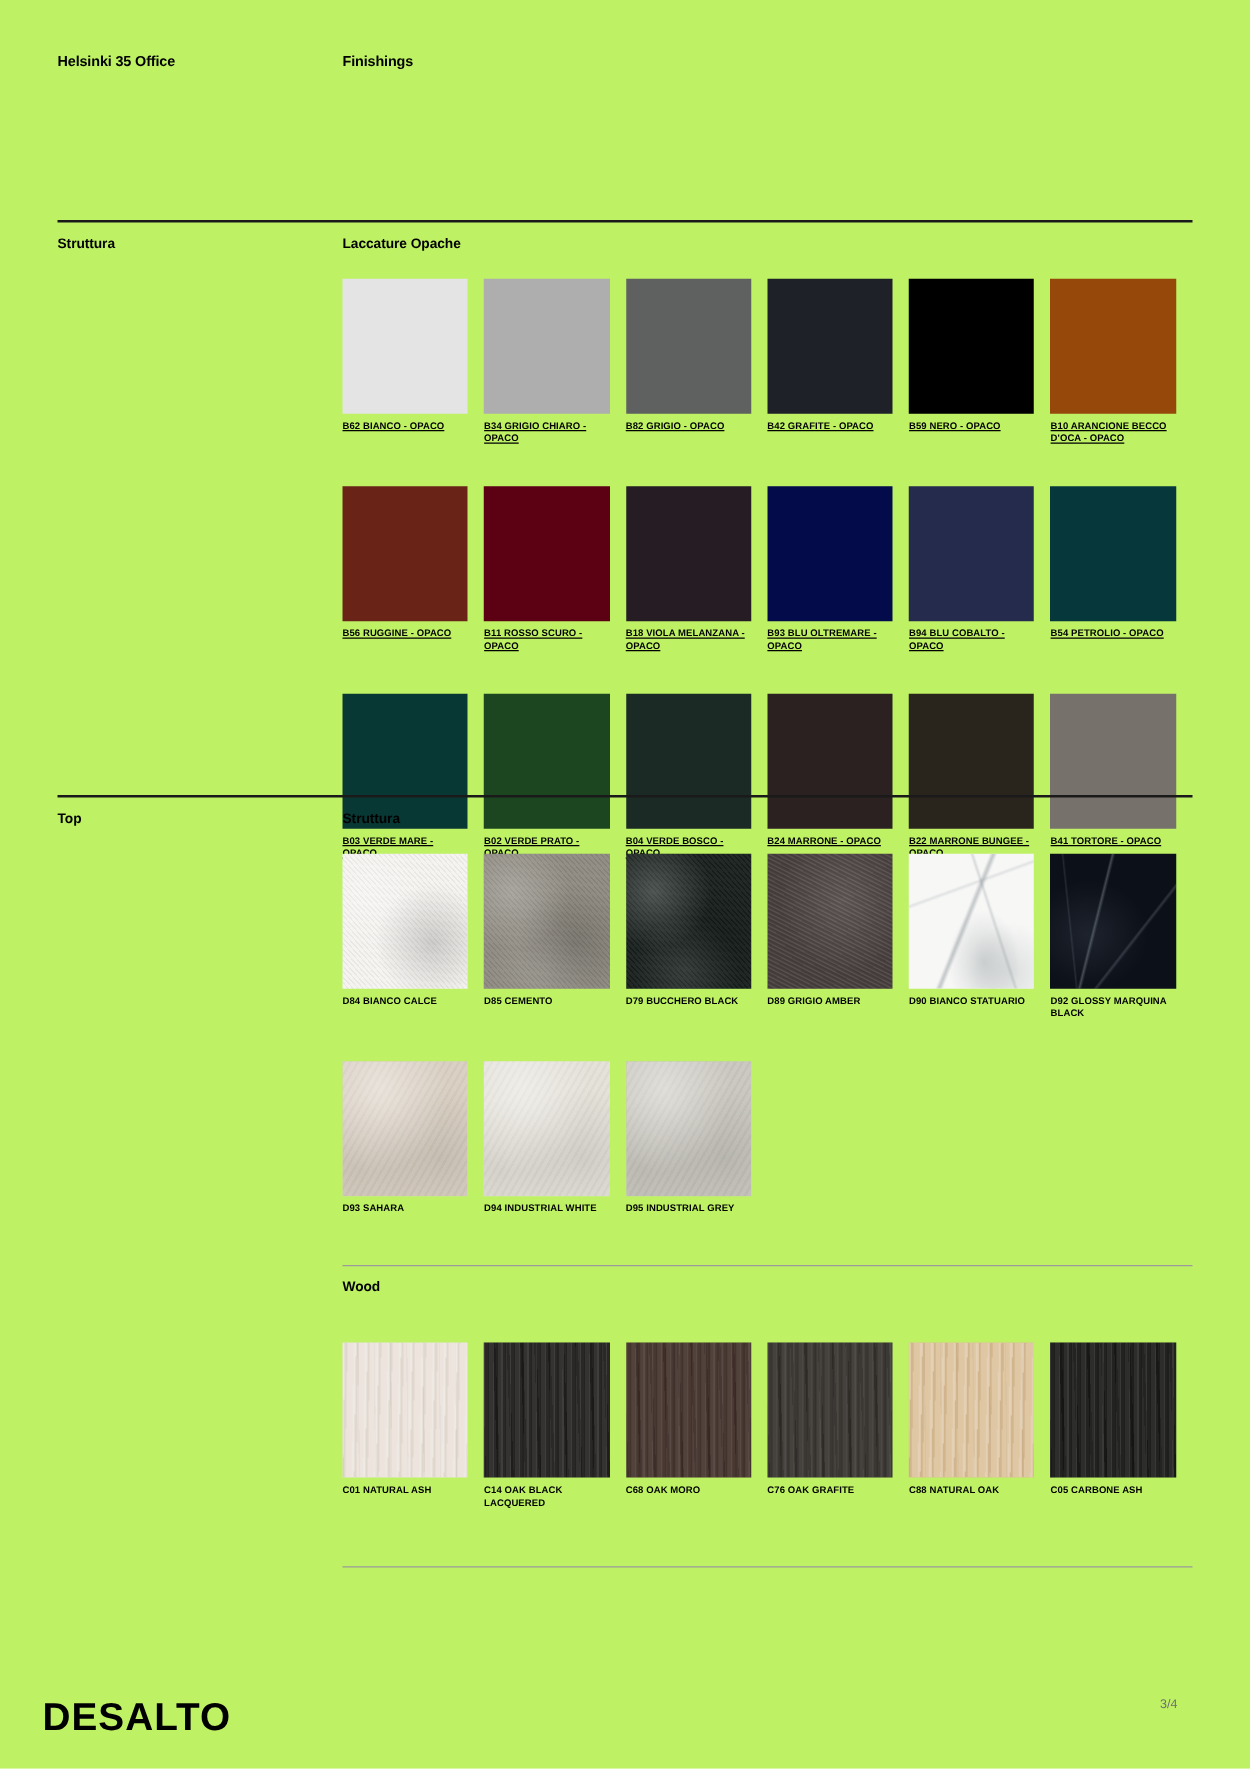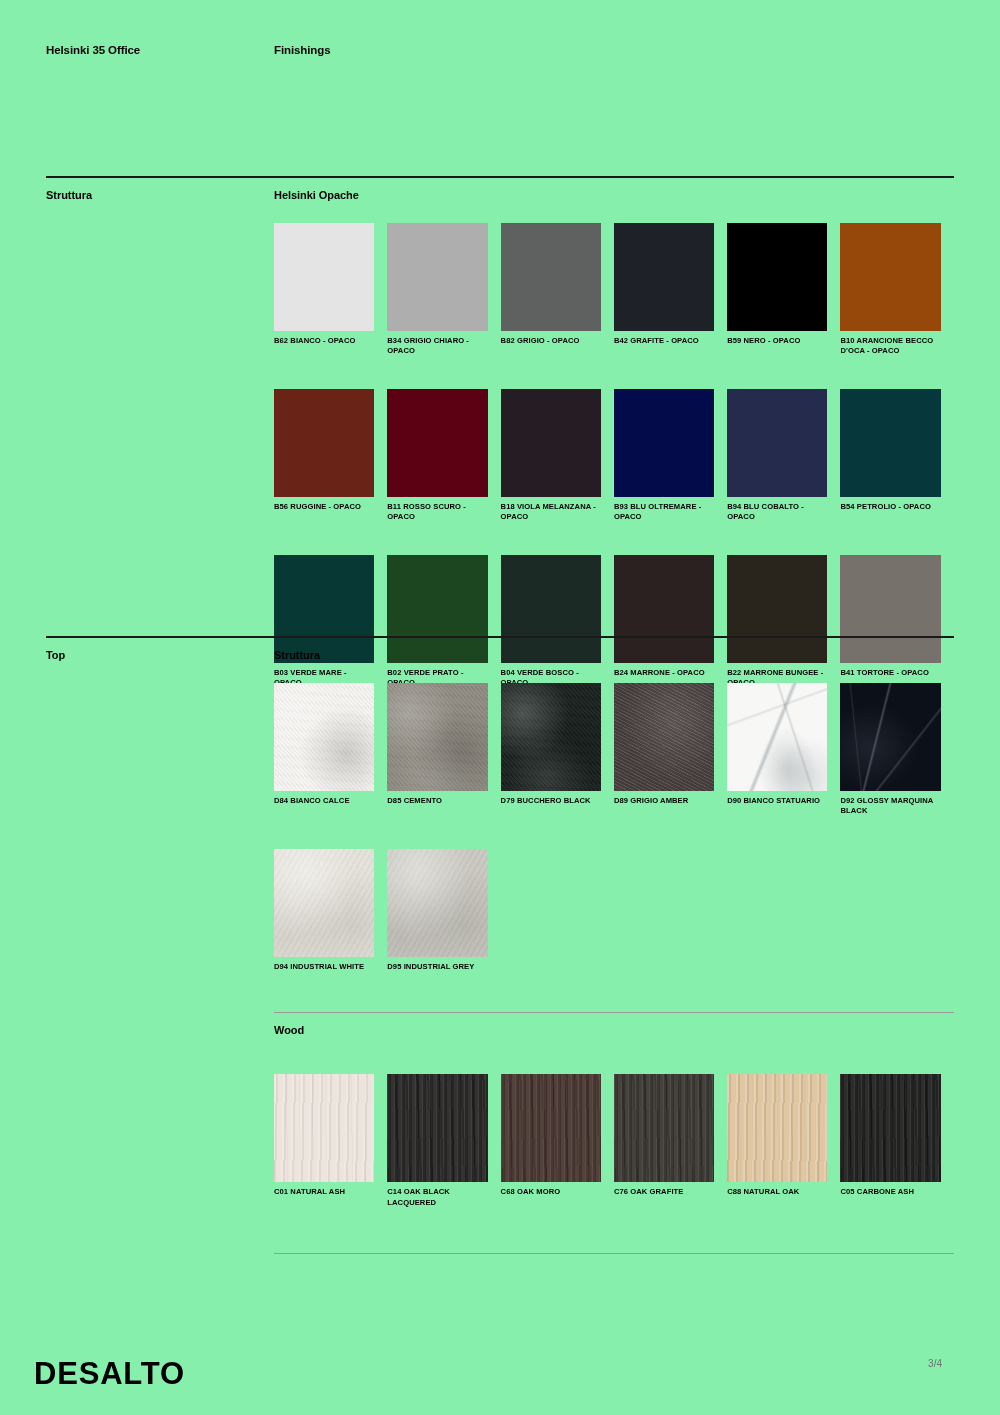--- a/index.html
+++ b/index.html
@@ -10,21 +10,21 @@
     background: #ffffff;
     font-family: "Liberation Sans", sans-serif;
     color: #000000;
     -webkit-font-smoothing: antialiased;
   }
 
   .page {
     position: relative;
     width: 1000px;
     height: 1415px;
-    background: #86efac;
+    background: #bef264;
   }
 
   
   .doc-header {
     position: absolute;
     top: 44px;
     left: 46px;
     width: 908px;
     display: flex;
   }
@@ -190,23 +190,23 @@
   <div class="doc-header">
     <div class="title">Helsinki 35 Office</div>
     <div class="subtitle">Finishings</div>
   </div>
 
   <div id="body-root">
       <div class="section" style="top: 176px;">
         <div class="rule-thick"></div>
         <div class="sec-head">
           <div class="sec-label">Struttura</div>
-          <div class="sec-group">Helsinki Opache</div>
-        </div>
-        <div class="swatch-area" style="margin-top: 22px;">
+          <div class="sec-group">Laccature Opache</div>
+        </div>
+        <div class="swatch-area" style="margin-top: 22px; text-decoration: underline;">
           <div class="swatch-row">
             <div class="swatch-cell">
               <div class="swatch" style="background: rgb(228, 228, 228);"></div>
               <div class="swatch-caption">B62 BIANCO - OPACO</div>
             </div>
             <div class="swatch-cell">
               <div class="swatch" style="background: rgb(174, 174, 174);"></div>
               <div class="swatch-caption">B34 GRIGIO CHIARO - OPACO</div>
             </div>
             <div class="swatch-cell">
@@ -320,20 +320,26 @@
             </div>
             <div class="swatch-cell">
               <div class="swatch" style="background: rgb(12, 16, 24);">
                 <div class="tex tex-marble-b"></div>
               </div>
               <div class="swatch-caption">D92 GLOSSY MARQUINA BLACK</div>
             </div>
           </div>
           <div class="swatch-row" style="margin-top: 32px;">
             <div class="swatch-cell">
+              <div class="swatch" style="background: rgb(217, 207, 194);">
+                <div class="tex tex-concrete"></div>
+              </div>
+              <div class="swatch-caption">D93 SAHARA</div>
+            </div>
+            <div class="swatch-cell">
               <div class="swatch" style="background: rgb(228, 225, 217);">
                 <div class="tex tex-concrete"></div>
               </div>
               <div class="swatch-caption">D94 INDUSTRIAL WHITE</div>
             </div>
             <div class="swatch-cell">
               <div class="swatch" style="background: rgb(201, 199, 191);">
                 <div class="tex tex-concrete"></div>
               </div>
               <div class="swatch-caption">D95 INDUSTRIAL GREY</div>

